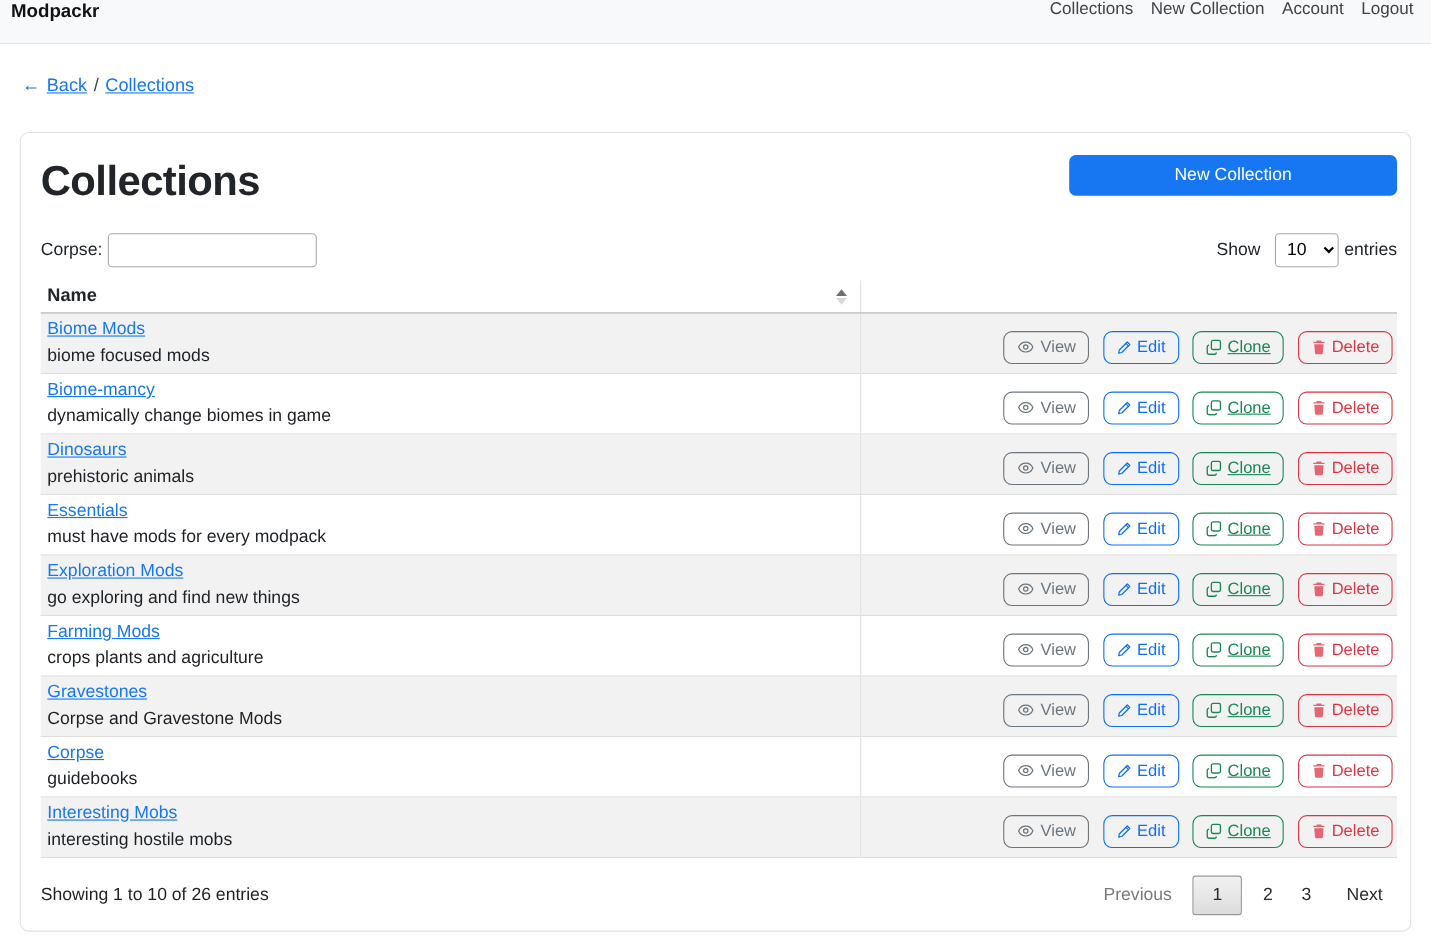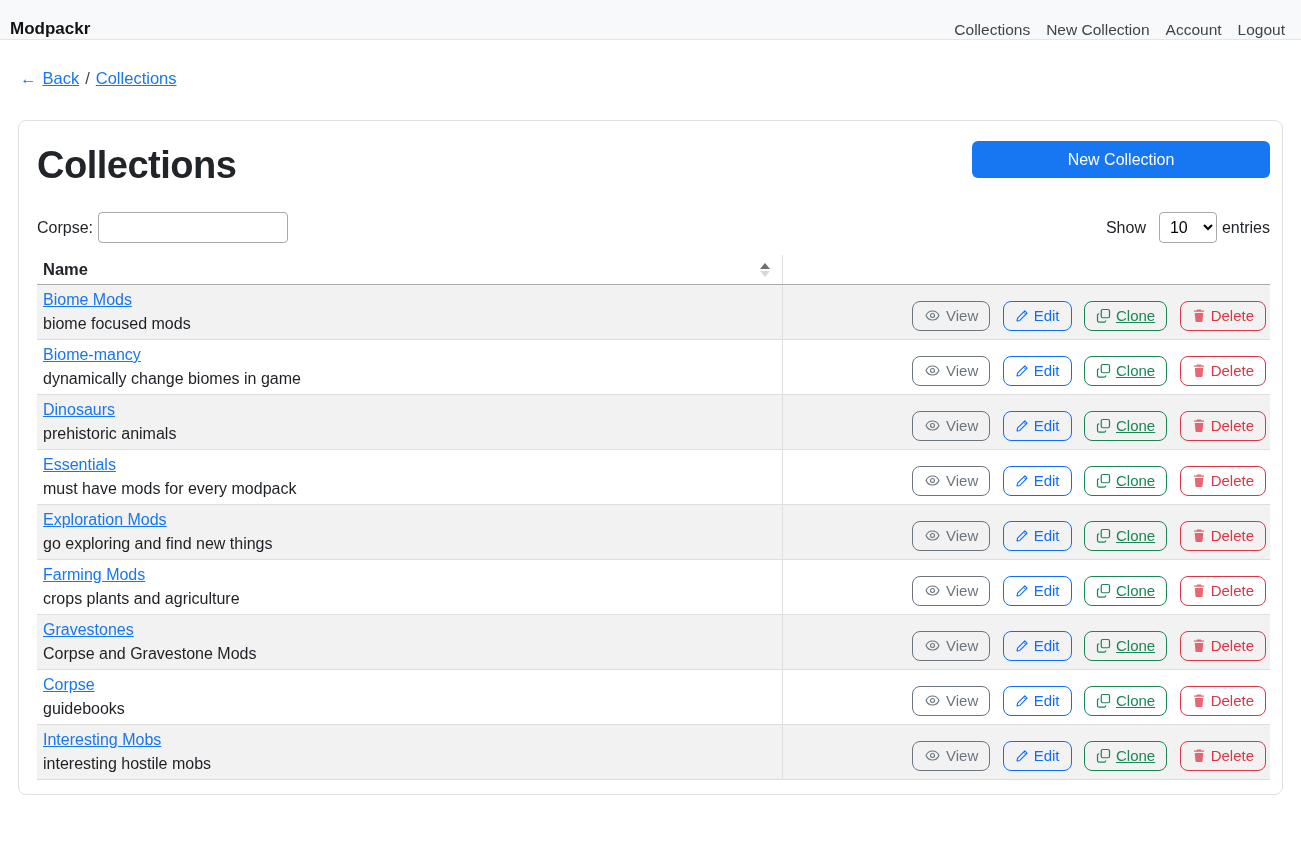--- a/index.html
+++ b/index.html
@@ -10,21 +10,21 @@
   *{box-sizing:border-box;}
   html,body{margin:0;padding:0;}
   body{
     width:1301px;height:855px;background:#fff;color:var(--text);
     font-family:"Liberation Sans","DejaVu Sans",sans-serif;font-size:16px;
     overflow:hidden;
   }
   
   .navbar{
     height:40px;background:var(--navbar_bg);border-bottom:1px solid #e3e6e8;
-    display:flex;align-items:flex-end;justify-content:space-between;padding:12px 8px 0 10px;
+    display:flex;align-items:flex-start;justify-content:space-between;padding:0 8px 0 10px;
   }
   .brand{font-size:17px;font-weight:bold;color:#121212;}
   .nav-links{display:flex;align-items:center;}
   .nav-link{color:#3f4449;font-size:15.5px;padding:0 8px;text-decoration:none;cursor:pointer;}
   
   .breadcrumb{margin:29px 0 0 20px;font-size:16.5px;display:flex;align-items:center;gap:6px;}
   .breadcrumb a{color:var(--link);text-decoration:underline;cursor:pointer;}
   .crumb-sep{color:#444;}
   .back-arrow{color:var(--link);text-decoration:none;}
   
@@ -545,14 +545,24 @@
                   <path d="M3.2 5h9.6l-.7 9.1c-.06.8-.7 1.4-1.5 1.4H5.4c-.8 0-1.44-.6-1.5-1.4L3.2 5z" fill="currentColor" opacity=".75"></path>
                 </svg>
         </span>
         <span>Delete</span>
       </button>
     </td>
   </tr>
 </tbody>
   </table>
 
+  <div class="table-footer">
+    <div class="showing-info">Showing 1 to 10 of 26 entries</div>
+    <div class="pagination">
+      <span class="page-btn disabled">Previous</span>
+      <span class="page-btn current">1</span>
+      <span class="page-btn">2</span>
+      <span class="page-btn">3</span>
+      <span class="page-btn next">Next</span>
+    </div>
+  </div>
 
 </div>
 
 </body></html>

